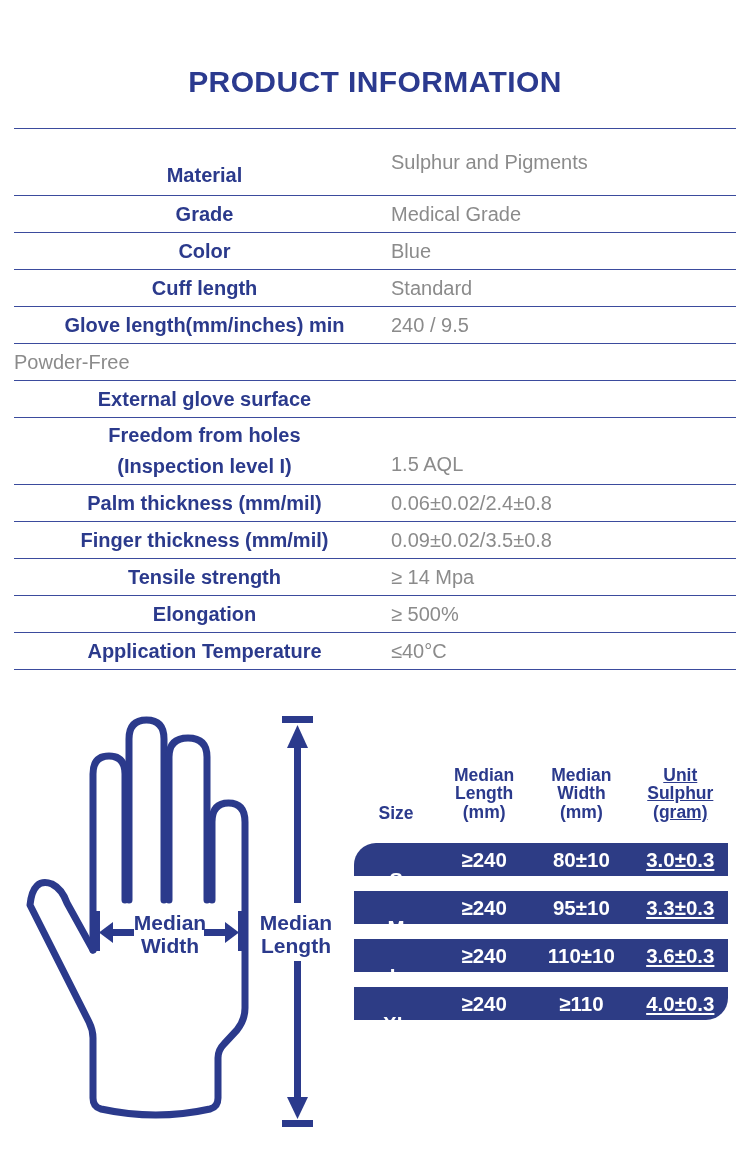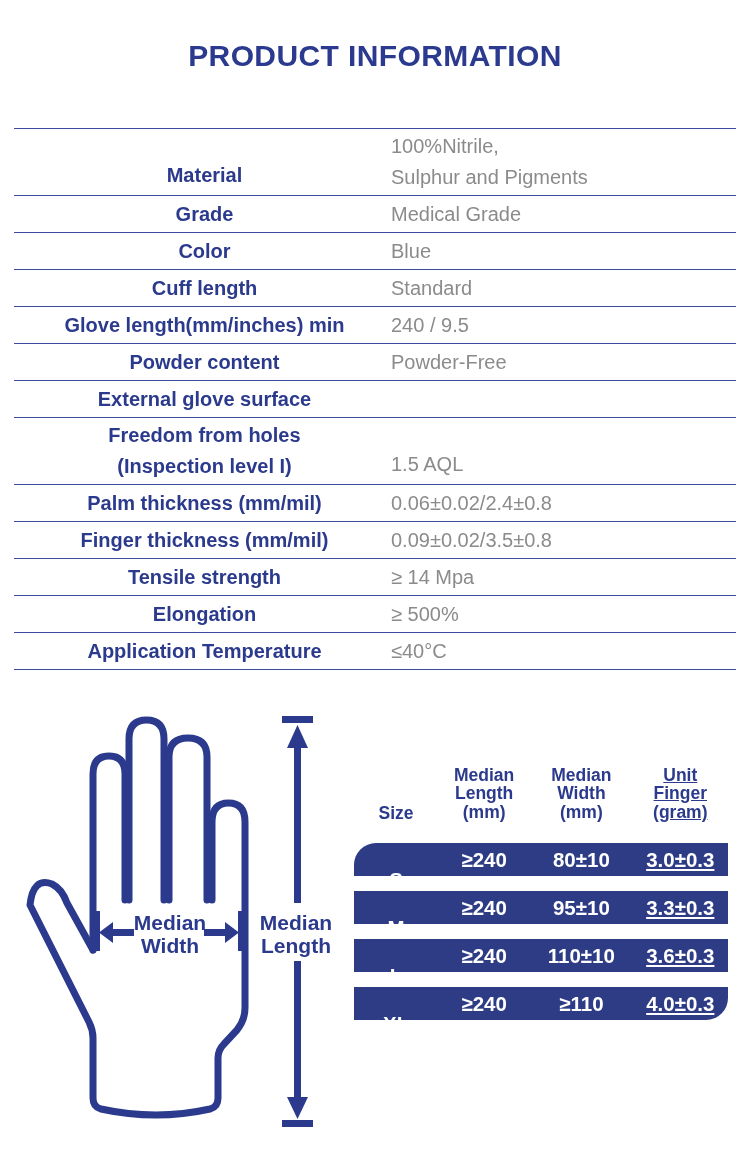--- a/index.html
+++ b/index.html
@@ -2,21 +2,21 @@
 <html><head>
 <meta charset="utf-8">
 <style>
   html,body{margin:0;padding:0;background:#fff;}
   body{
     width:750px;height:1169px;position:relative;overflow:hidden;
     font-family:"Liberation Sans","DejaVu Sans",sans-serif;
     -webkit-font-smoothing:antialiased;
   }
   .page-title{
-    position:absolute;top:39px;left:0;width:750px;text-align:center;
+    position:absolute;top:65px;left:0;width:750px;text-align:center;
     font-size:30px;font-weight:700;letter-spacing:.4px;color:#2b3a8f;
   }
   
   .spec{position:absolute;left:14px;top:128px;width:722px;border-top:1.5px solid #3b4b9d;}
   .spec-row{display:flex;height:37px;border-bottom:1.5px solid #3b4b9d;box-sizing:border-box;}
   .spec-row.double{height:67px;}
   .cell{display:flex;flex-direction:column;justify-content:center;box-sizing:border-box;}
   .cell.label{width:377px;padding-left:4px;color:#2b3a8c;font-weight:600;font-size:20px;text-align:center;}
   .cell.value{flex:1;color:#8b8b8b;font-weight:400;font-size:20px;}
   .double .cell span{line-height:31px;}
@@ -44,21 +44,20 @@
 
 <div class="page-title">PRODUCT INFORMATION</div>
 
 <div class="spec">
 
   <div class="spec-row double">
     <div class="cell label v-end">
         <span>Material</span>
       </div>
     <div class="cell value">
-      <span>100%Nitrile,</span>
       <span>Sulphur and Pigments</span>
     </div>
   </div>
 
   <div class="spec-row">
     <div class="cell label">
         <span>Grade</span>
       </div>
     <div class="cell value">
         <span>Medical Grade</span>
@@ -86,23 +85,20 @@
   <div class="spec-row">
     <div class="cell label">
         <span>Glove length(mm/inches) min</span>
       </div>
     <div class="cell value">
         <span>240 / 9.5</span>
       </div>
   </div>
 
   <div class="spec-row">
-    <div class="cell label">
-        <span>Powder content</span>
-      </div>
     <div class="cell value">
         <span>Powder-Free</span>
       </div>
   </div>
 
   <div class="spec-row">
     <div class="cell label">
         <span>External glove surface</span>
       </div>
   </div>
@@ -219,21 +215,21 @@
       <span>Length</span>
       <span>(mm)</span>
     </div>
     <div class="c c3">
       <span>Median</span>
       <span>Width</span>
       <span>(mm)</span>
     </div>
     <div class="c c4">
       <span>Unit</span>
-      <span>Finger</span>
+      <span>Sulphur</span>
       <span>(gram)</span>
     </div>
   </div>
 
   <div class="srow first">
     <div class="c c1">S</div>
     <div class="c c2">≥240</div>
     <div class="c c3">80±10</div>
     <div class="c c4">3.0±0.3</div>
   </div>

